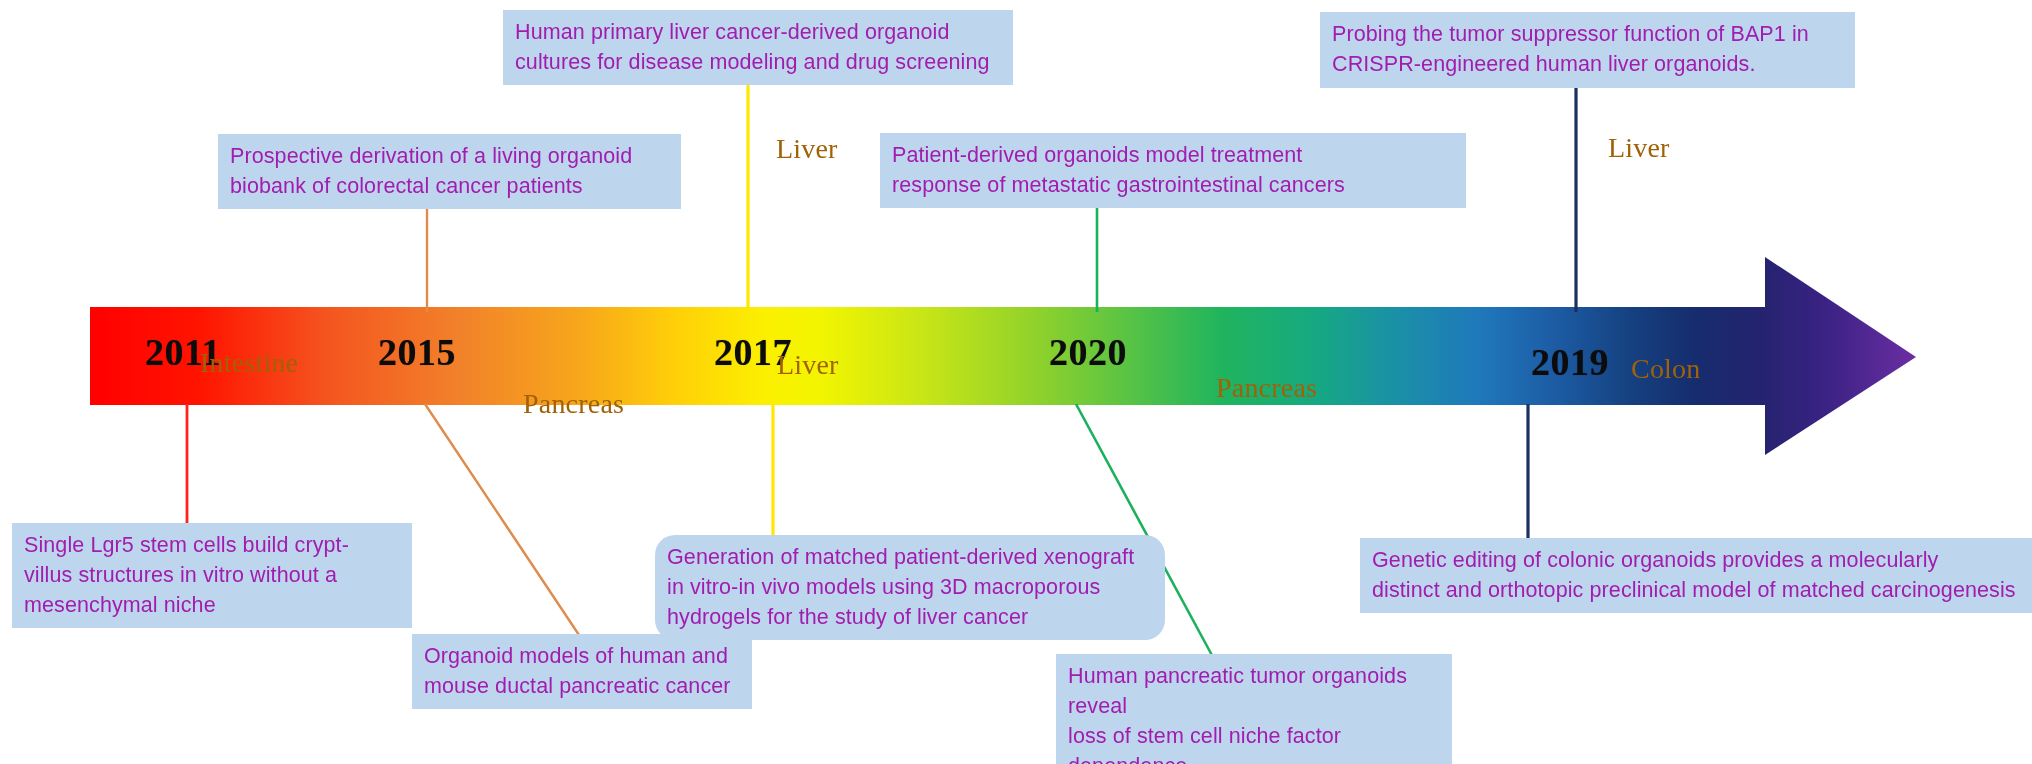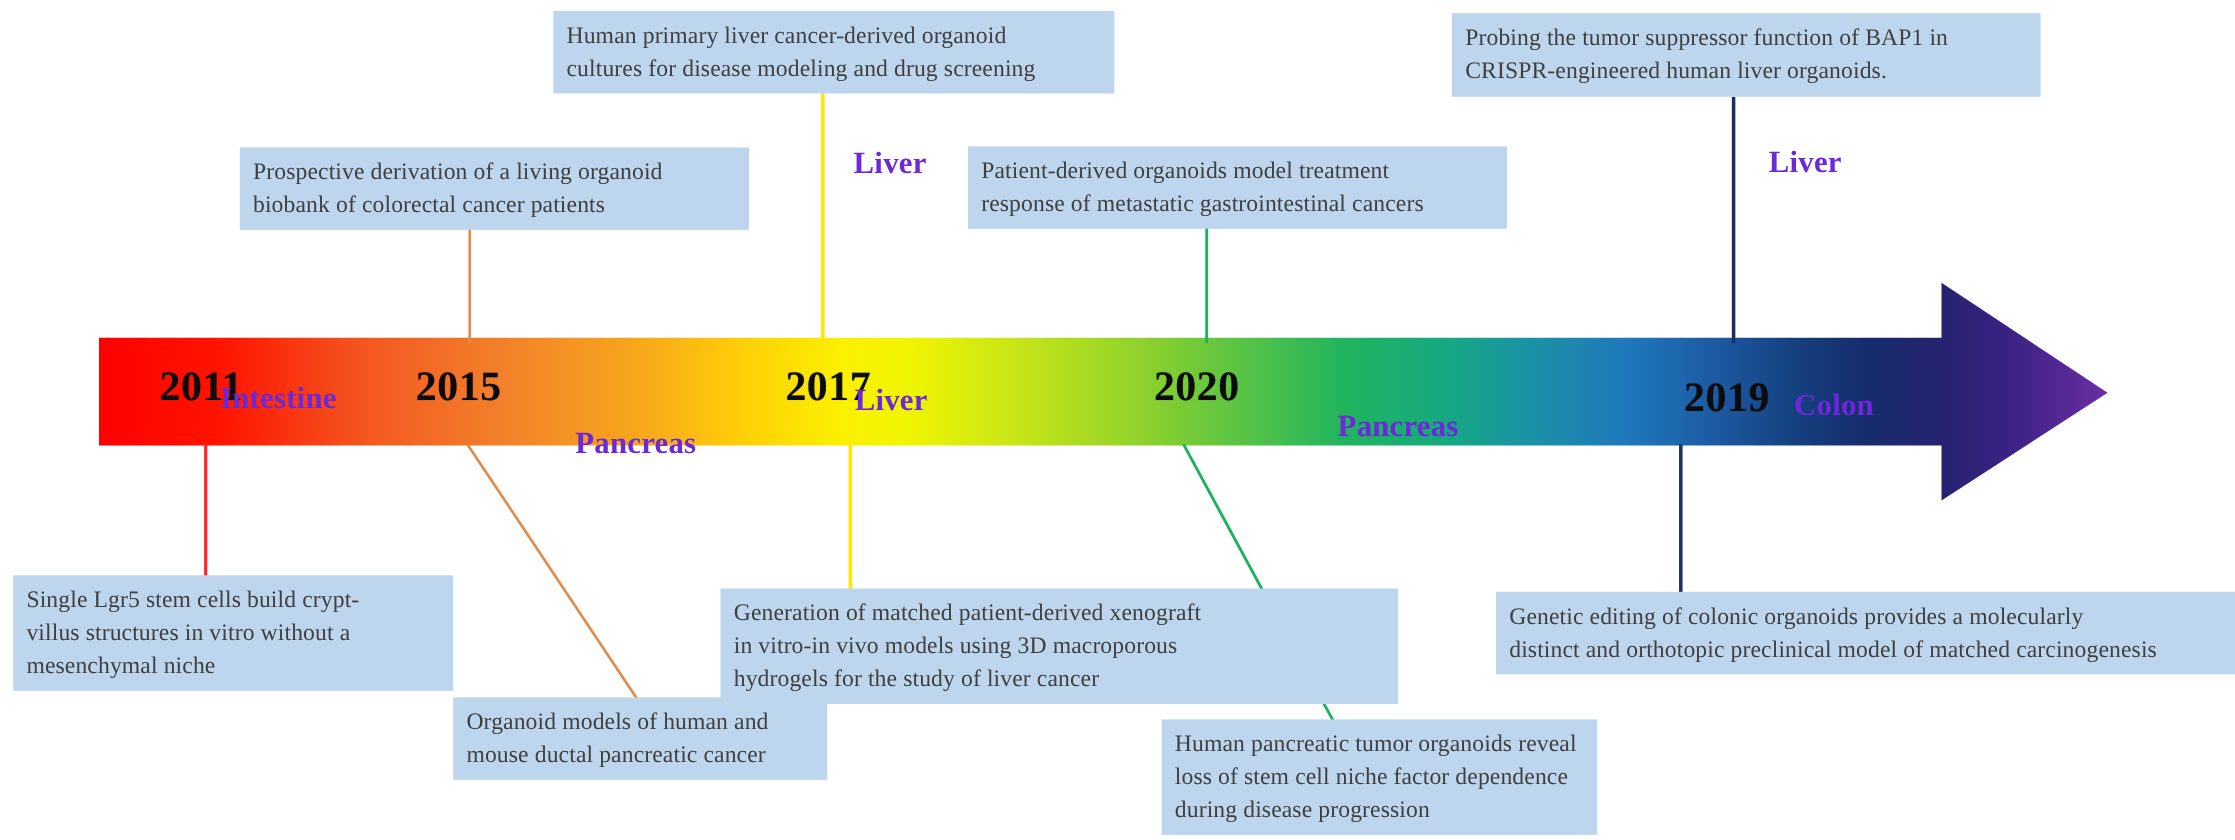--- a/index.html
+++ b/index.html
@@ -11,37 +11,37 @@
   }
   #stage{position:relative;width:2032px;height:764px;}
 
   
   #svg-layer{position:absolute;left:0;top:0;width:2032px;height:764px;}
 
   
   .note{
     position:absolute;
     background:#bdd6ee;
-    color:#404040;
-    font-family:Liberation Serif, serif;
+    color:#a21caf;
+    font-family:Liberation Sans, sans-serif;
     font-size:21.5px;
     line-height:1.40;
     padding:7px 12px 8px 12px;
     box-sizing:border-box;
     white-space:pre-line;
     letter-spacing:0.1px;
   }
 
   
   .organ{
     position:absolute;
     font-family:"Liberation Serif", serif;
-    font-weight:bold;
+    font-weight:normal;
     font-size:28px;
-    color:#6d28d9;
+    color:#a16207;
     white-space:nowrap;
     letter-spacing:0.2px;
   }
 
   
   .year{
     position:absolute;
     font-family:"Liberation Serif", serif;
     font-weight:bold;
     font-size:38px;
@@ -129,24 +129,24 @@
   <div id="notes">
       <div class="note" style="left: 12px; top: 523px; width: 400px; min-height: 94px;">Single Lgr5 stem cells build crypt-
 villus structures in vitro without a
 mesenchymal niche</div>
       <div class="note" style="left: 202px; top: 134px; width: 463px; min-height: 73px; margin-left: 16px;">Prospective derivation of a living organoid
 biobank of colorectal cancer patients</div>
       <div class="note" style="left: 412px; top: 634px; width: 340px; min-height: 73px;">Organoid models of human and
 mouse ductal pancreatic cancer</div>
       <div class="note" style="left: 503px; top: 10px; width: 510px; min-height: 75px;">Human primary liver cancer-derived organoid
 cultures for disease modeling and drug screening</div>
-      <div class="note" style="left: 655px; top: 535px; width: 616px; min-height: 97px;">Generation of matched patient-derived xenograft
+      <div class="note" style="left: 655px; top: 535px; width: 510px; min-height: 97px; border-radius: 20px;">Generation of matched patient-derived xenograft
 in vitro-in vivo models using 3D macroporous
 hydrogels for the study of liver cancer</div>
-      <div class="note" style="left: 880px; top: 133px; width: 490px; min-height: 74px;">Patient-derived organoids model treatment
+      <div class="note" style="left: 880px; top: 133px; width: 586px; min-height: 74px;">Patient-derived organoids model treatment
 response of metastatic gastrointestinal cancers</div>
       <div class="note" style="left: 1056px; top: 654px; width: 396px; min-height: 98px;">Human pancreatic tumor organoids reveal
 loss of stem cell niche factor dependence
 during disease progression</div>
       <div class="note" style="left: 1320px; top: 12px; width: 535px; min-height: 76px;">Probing the tumor suppressor function of BAP1 in
 CRISPR-engineered human liver organoids.</div>
       <div class="note" style="left: 1360px; top: 538px; width: 672px; min-height: 74px;">Genetic editing of colonic organoids provides a molecularly
 distinct and orthotopic preclinical model of matched carcinogenesis</div>
     </div>
 

